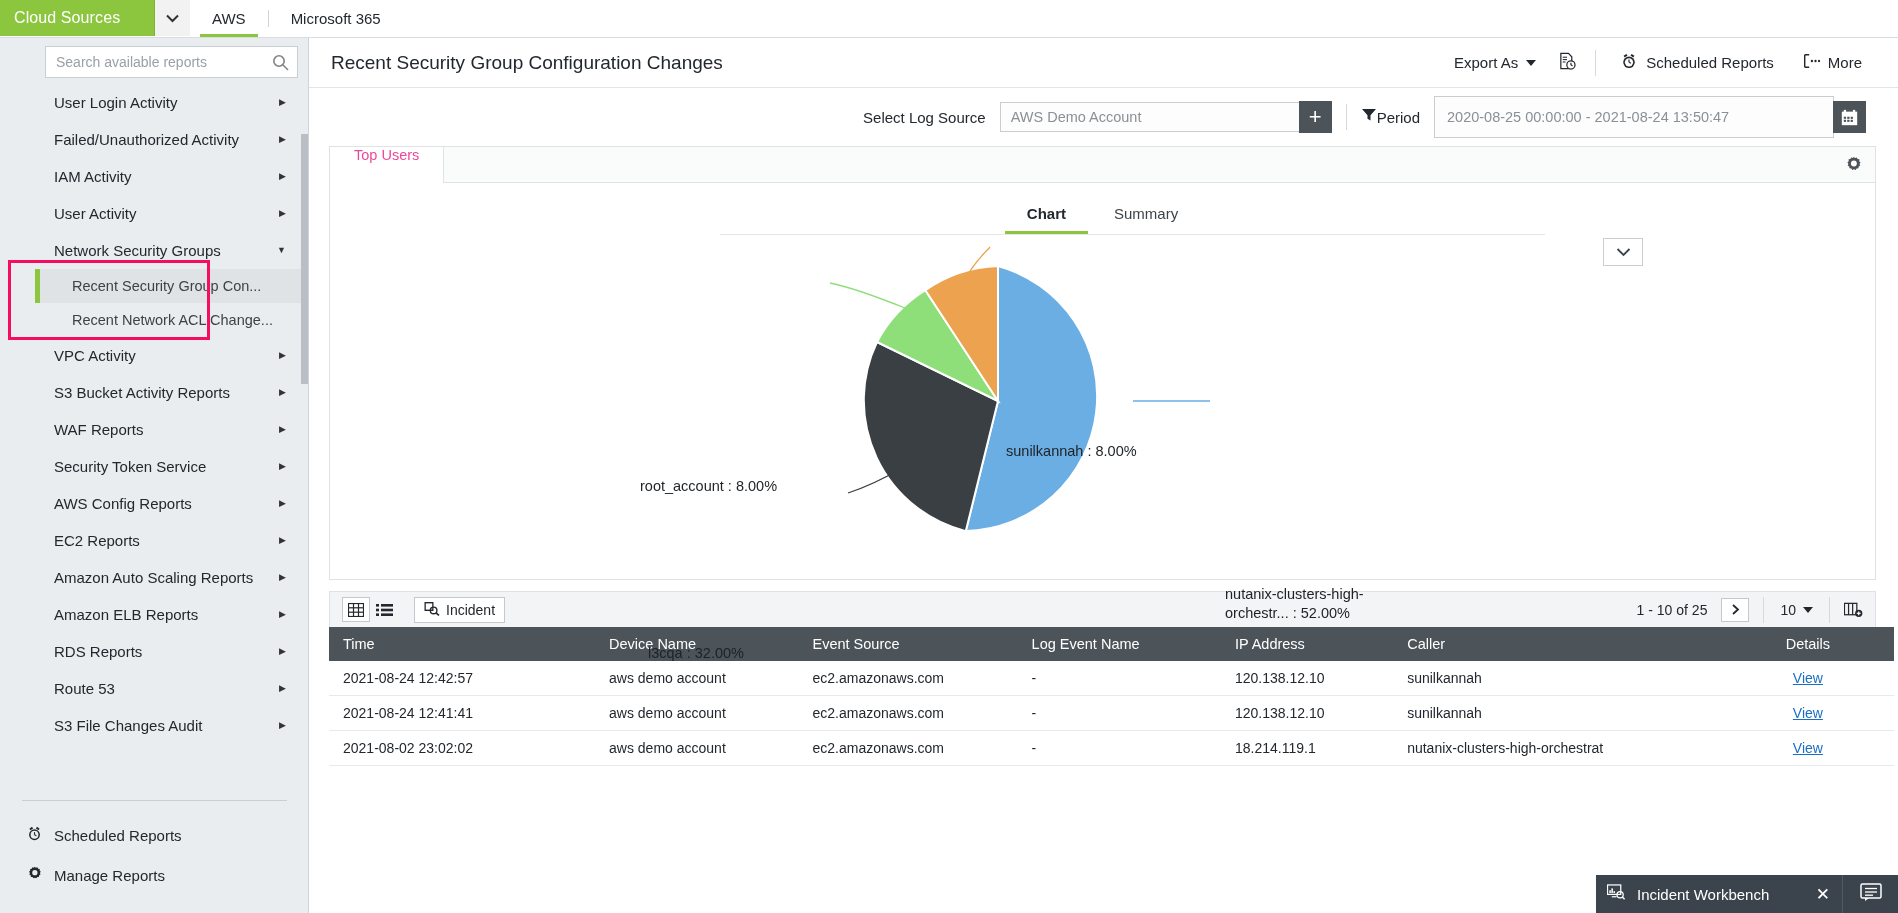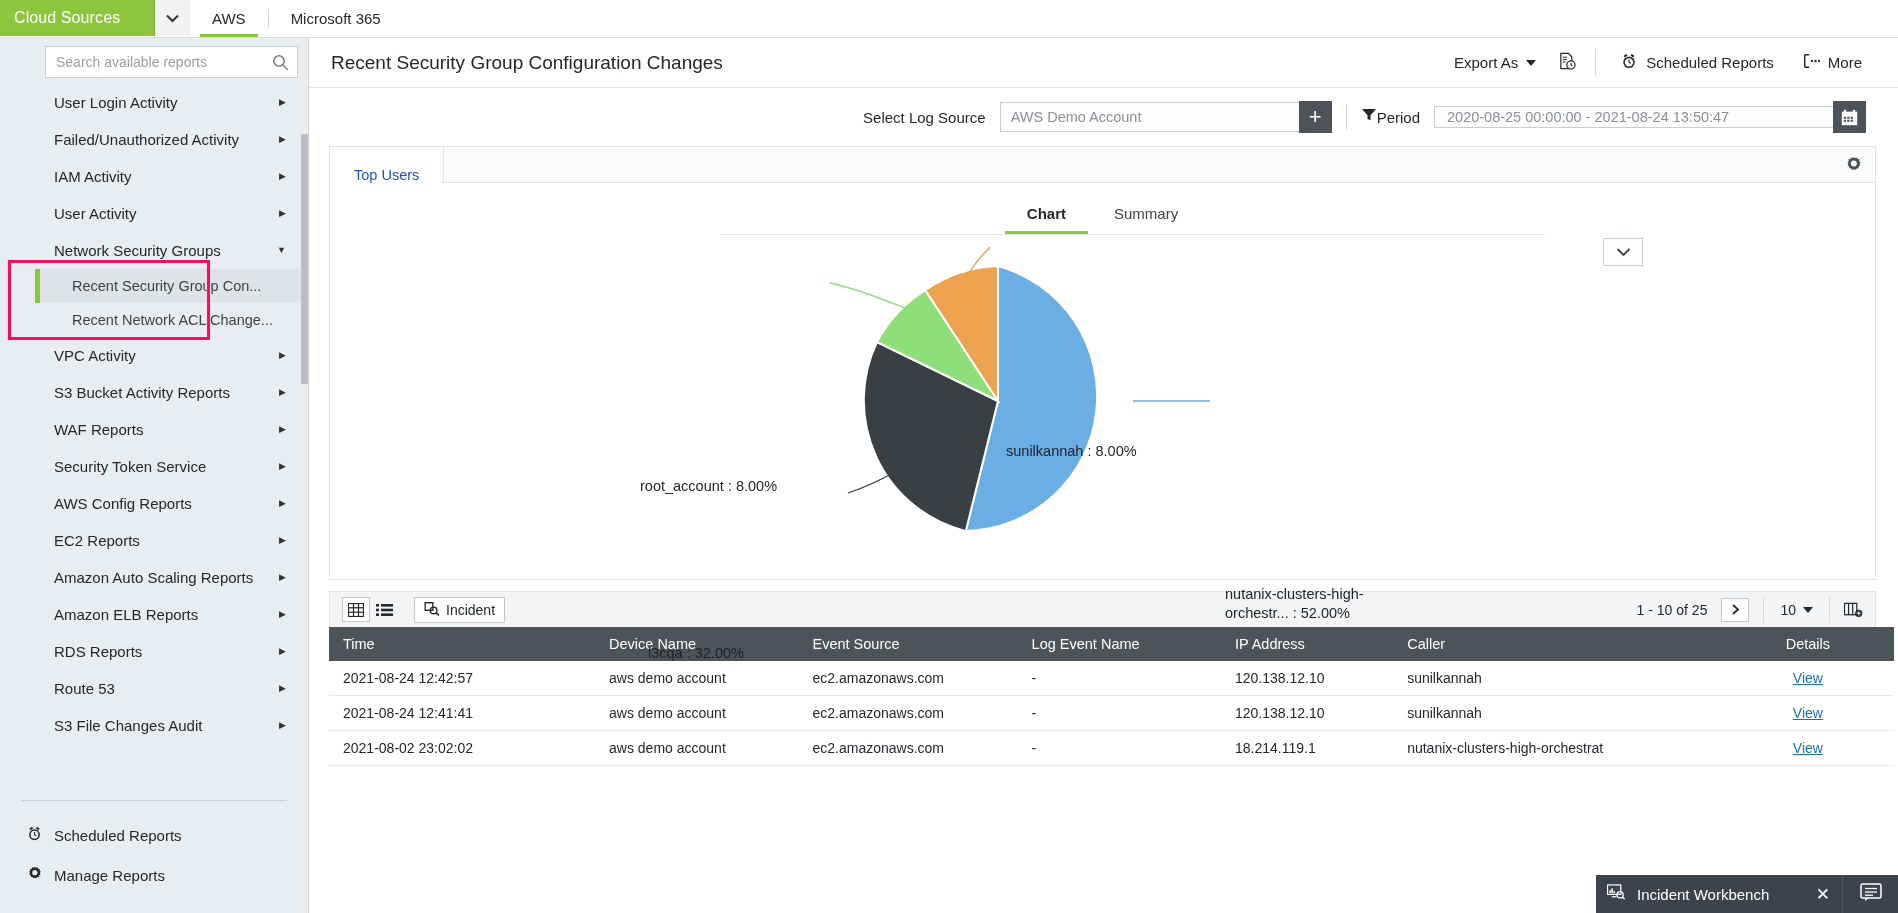--- a/index.html
+++ b/index.html
@@ -123,37 +123,37 @@
     display:flex; align-items:center; padding: 0 10px; font-size:14.5px; color:#8a9096;
   }
   .plus-btn {
     width: 33px; height: 32px; background:#4c5359; color:#fff;
     display:flex; align-items:center; justify-content:center; font-size:22px; cursor:pointer;
     margin-left: -1px;
   }
   .v-sep { width:1px; height:26px; background:#d6dadd; margin: 0 14px; }
   .funnel { cursor:pointer; }
   .period-input {
-    width: 400px; height: 22px; border:1px solid #c9ced3; background:#fdfdfd;
+    width: 400px; height: 42px; border:1px solid #c9ced3; background:#fdfdfd;
     display:flex; align-items:center; padding: 0 12px; font-size:14.5px; color:#8a9096;
   }
   .cal-btn {
     width: 33px; height: 32px; background:#4c5359; color:#fff;
     display:flex; align-items:center; justify-content:center; cursor:pointer; margin-left:-1px;
   }
 
   
   .panel { margin: 0 22px 0 2px; border:1px solid #dfe3e6; background:#fff; }
   .panel-tabs {
     height: 36px; display:flex; align-items:stretch; background:#fafbfb;
     border-bottom:1px solid #dfe3e6; position:relative;
   }
   .ptab {
-    display:flex; align-items:flex-end; padding: 0 24px; font-size:14.5px;
-    color:#1d4ed8; background:#fff; border-right:1px solid #dfe3e6;
+    display:flex; align-items:flex-start; padding: 0 24px; font-size:14.5px;
+    color:#ec4899; background:#fff; border-right:1px solid #dfe3e6;
     margin-bottom:-1px; cursor:pointer;
   }
   .gear-tab { position:absolute; right:12px; top:8px; cursor:pointer; }
 
   .chart-area { position:relative; height: 396px; }
   .inner-tabs {
     display:flex; justify-content:center; gap: 4px; padding-top: 16px;
   }
   .itab { font-size:15px; padding: 6px 22px 9px 22px; color:#3d4449; cursor:pointer; }
   .itab.active { color:#23282e; font-weight:bold; border-bottom:3px solid #8cc63f; }

